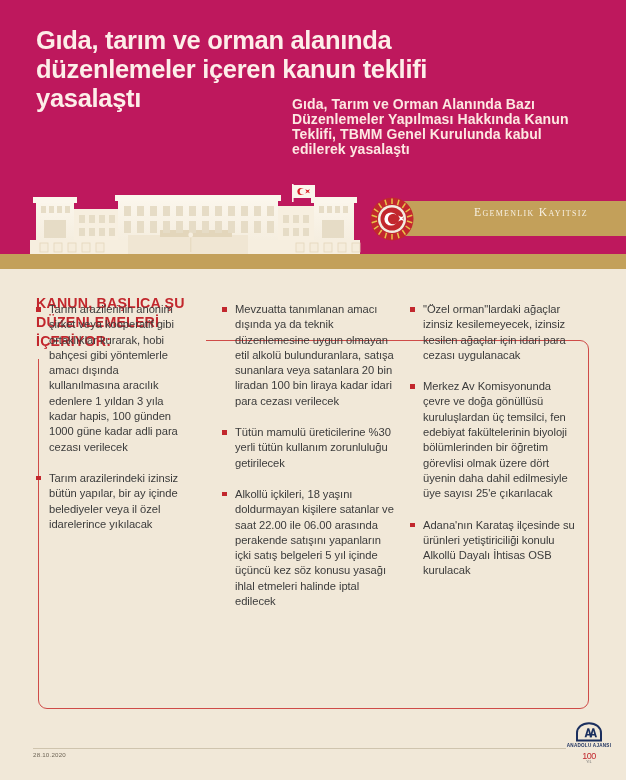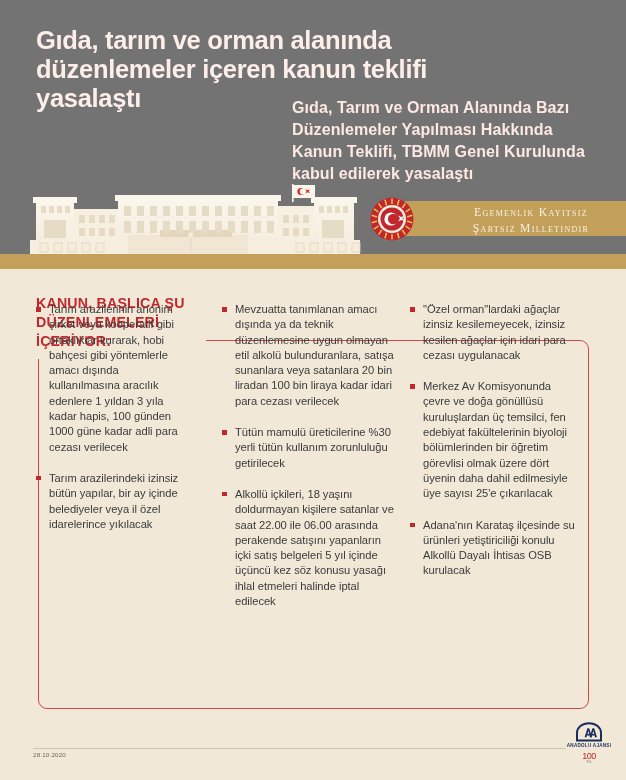--- a/index.html
+++ b/index.html
@@ -7,34 +7,34 @@
     width:626px;height:780px;
     background:#f1e8d8;
     font-family:"Liberation Sans", sans-serif;
     overflow:hidden;
     position:relative;
   }
 
   
   .header{
     position:absolute;left:0;top:0;width:626px;height:262px;
-    background:#737373;
+    background:#be185d;
     overflow:hidden;
   }
   .headline{
     position:absolute;left:36px;top:26px;width:480px;
     color:#fdeee9;
     font-size:25.5px;line-height:29px;
     font-weight:bold;
     letter-spacing:-0.3px;
   }
   .subhead{
     position:absolute;left:292px;top:97px;width:300px;
     color:#fde8e2;
-    font-size:16px;line-height:22px;
+    font-size:14px;line-height:15px;
     font-weight:bold;
     letter-spacing:0.1px;
   }
 
   
   .parliament{position:absolute;left:0;top:178px;width:626px;height:84px;}
 
   
   .motto-band{
     position:absolute;left:390px;top:201px;width:236px;height:35px;
@@ -245,21 +245,20 @@
     <circle cx="302.6" cy="13.5" r="2.9" fill="#fbf6ec"></circle>
     <polygon points="305.2,11.2 306.6,13.4 305.2,15.6 307.7,14.3 310,15.2 308.6,13.2 310,11.3 307.6,12.3" fill="#d81f26"></polygon>
 
     <rect x="190" y="58" width="1.4" height="16" fill="#e8dcc3"></rect>
     <circle cx="190.7" cy="57" r="2.4" fill="#f6eedf"></circle>
   </svg>
 
   <div class="motto-band"></div>
   <div class="motto">
     <div>Egemenlik Kayıtsız</div>
-    <div>Şartsız Milletindir</div>
   </div>
 
   <svg class="emblem" viewBox="0 0 44 44">
     <circle cx="22" cy="22" r="21.5" fill="#c2272d"></circle>
     <g stroke="#e8c24a" stroke-width="1.5">
       <line x1="22" y1="1.5" x2="22" y2="7"></line>
         <line x1="29" y1="2.8" x2="27.5" y2="8.2"></line>
       <line x1="35.4" y1="6.4" x2="32.3" y2="11"></line>
         <line x1="40" y1="11.8" x2="35.6" y2="15"></line>
       <line x1="42.3" y1="18.3" x2="37" y2="20"></line>

